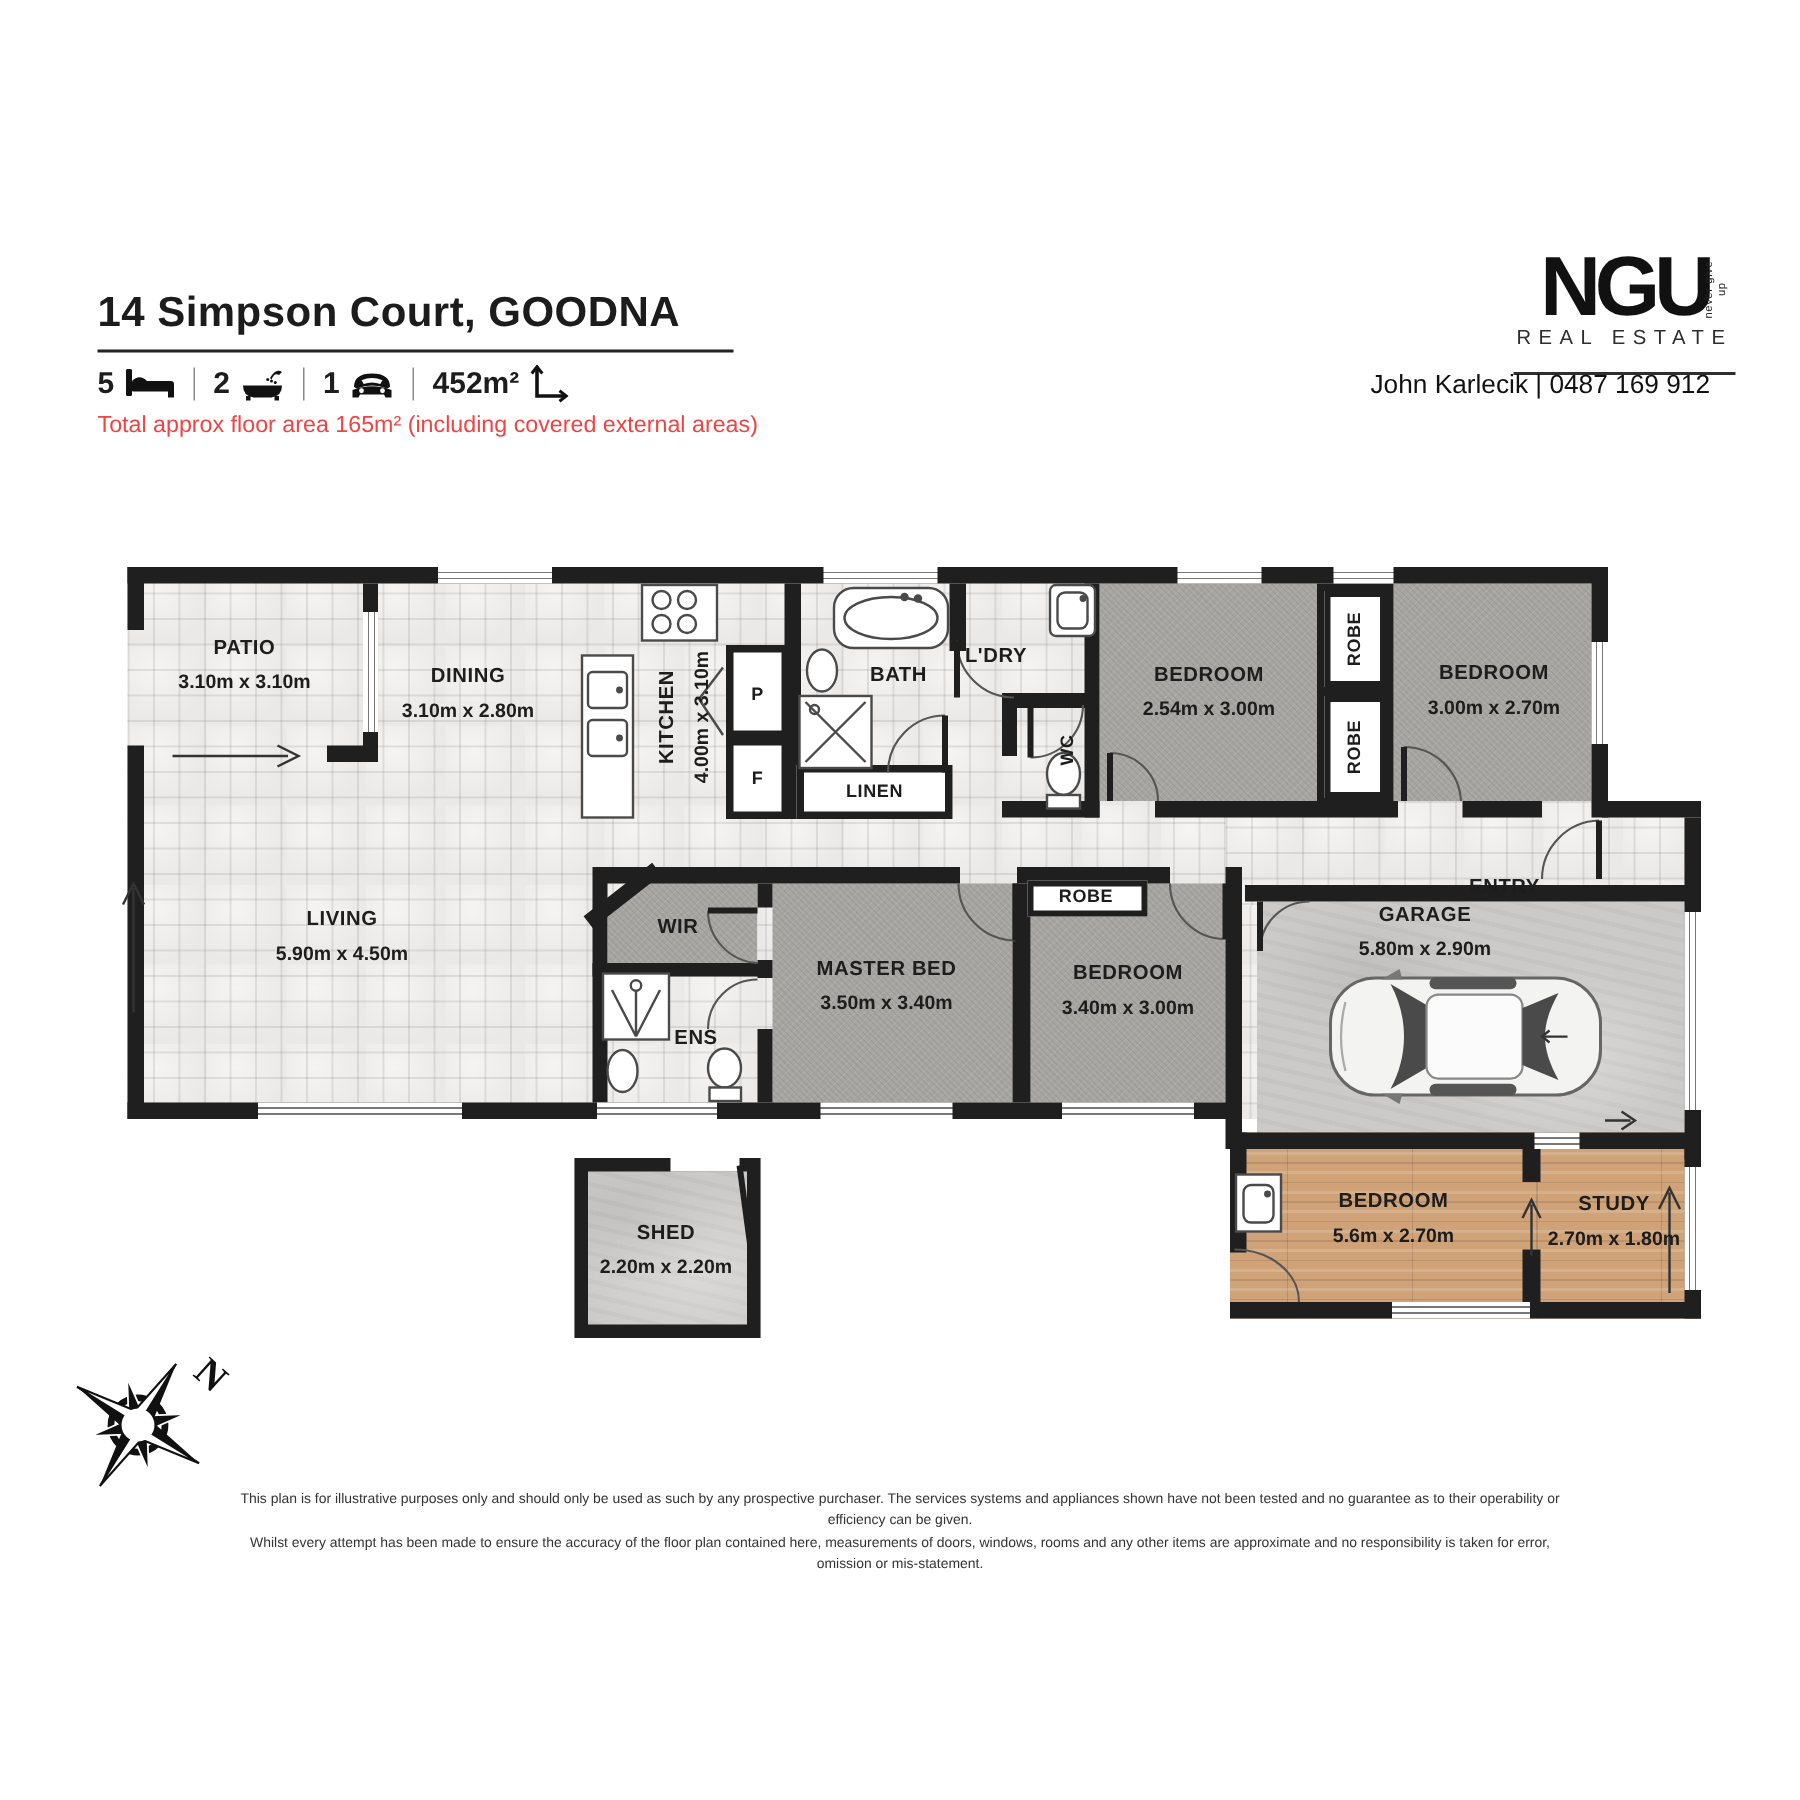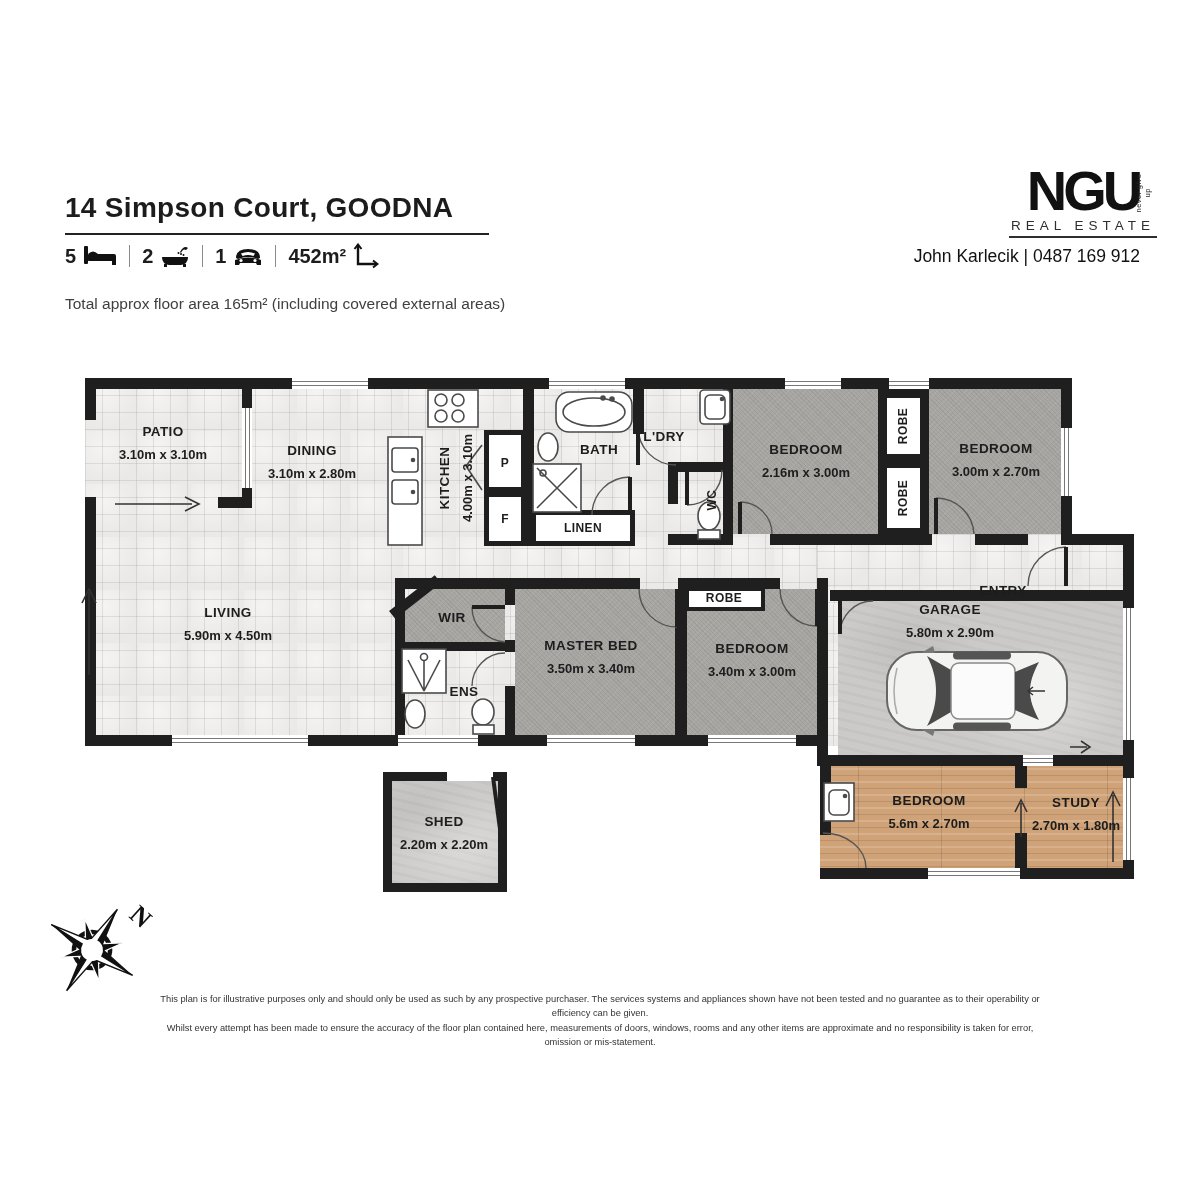--- a/index.html
+++ b/index.html
@@ -5,28 +5,28 @@
   html,body{margin:0;padding:0;background:#fff;}
   .page{position:relative;width:1200px;height:1200px;background:#fff;overflow:hidden;
         font-family:"Liberation Sans",sans-serif;color:#1d1d1d;}
   
   .title{position:absolute;left:65px;top:192px;font-size:28px;font-weight:600;letter-spacing:.3px;color:#1c1c1c;}
   .title-rule{position:absolute;left:65px;top:233px;width:424px;height:2px;background:#222;}
   .stats{position:absolute;left:65px;top:243px;display:flex;align-items:center;gap:9px;font-size:20px;font-weight:600;}
   .stats .sep{width:1px;height:22px;background:#8a8a8a;margin:0 3px;}
   .stats svg{display:block;}
   .stat{display:flex;align-items:center;gap:7px;}
-  .note{position:absolute;left:65px;top:275px;font-size:15.5px;color:#404040;margin-top:20px;}
+  .note{position:absolute;left:65px;top:275px;font-size:15.5px;color:#ef4444;}
   .brand{position:absolute;right:43px;top:166px;text-align:center;}
   .brand .ngu-wrap{position:relative;display:inline-block;}
   .brand .ngu{font-size:56px;font-weight:bold;letter-spacing:-4px;line-height:.9;color:#111;}
   .brand .tagline{position:absolute;right:-13px;top:4px;writing-mode:vertical-rl;transform:rotate(180deg);
                   font-size:7.5px;letter-spacing:.4px;color:#222;}
   .brand .realestate{font-size:13.5px;letter-spacing:5px;color:#2e2e2e;border-bottom:2px solid #2e2e2e;
-                     padding:0 2px 3px;margin-top:-4px;display:inline-block;}
+                     padding:0 2px 16px;margin-top:-4px;display:inline-block;}
   .agent{position:absolute;right:60px;top:246px;font-size:17.5px;color:#111;}
   
   .tile{background-color:#ebe9e7;background-image:
       linear-gradient(rgba(110,110,110,.16) 1px,transparent 1px),
       linear-gradient(90deg,rgba(110,110,110,.16) 1px,transparent 1px),
       radial-gradient(circle at 35% 30%,rgba(255,255,255,.5),transparent 70%);
       background-size:17px 17px,17px 17px,53px 53px;}
   .carpet{background-color:#a8a6a3;background-image:
       repeating-linear-gradient(45deg,rgba(0,0,0,.06) 0 1px,transparent 1px 3px),
       repeating-linear-gradient(-45deg,rgba(255,255,255,.07) 0 1px,transparent 1px 4px);}
@@ -309,21 +309,21 @@
     <span class="nm">LINEN</span>
     </div>
   <div class="rlabel" style="left:664px;top:437px;">
     <span class="nm">L'DRY</span>
     </div>
   <div class="rlabel vert small" style="left:712px;top:500px;">
     <span class="nm">WC</span>
     </div>
   <div class="rlabel" style="left:806px;top:461px;">
     <span class="nm">BEDROOM</span>
-      <span class="dm">2.16m x 3.00m</span>
+      <span class="dm">2.54m x 3.00m</span>
     </div>
   <div class="rlabel vert small" style="left:903px;top:426px;">
     <span class="nm">ROBE</span>
     </div>
   <div class="rlabel vert small" style="left:903px;top:498px;">
     <span class="nm">ROBE</span>
     </div>
   <div class="rlabel" style="left:996px;top:460px;">
     <span class="nm">BEDROOM</span>
       <span class="dm">3.00m x 2.70m</span>

